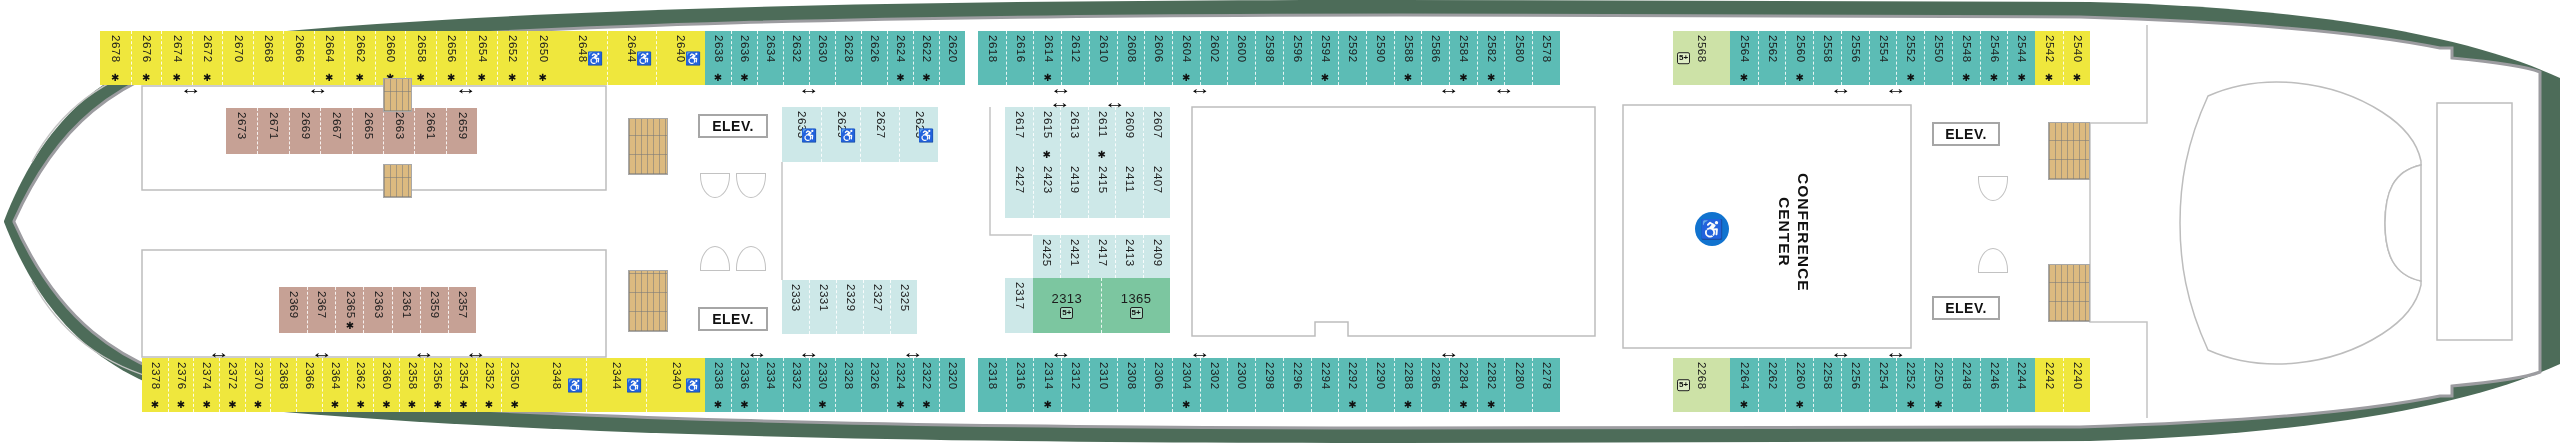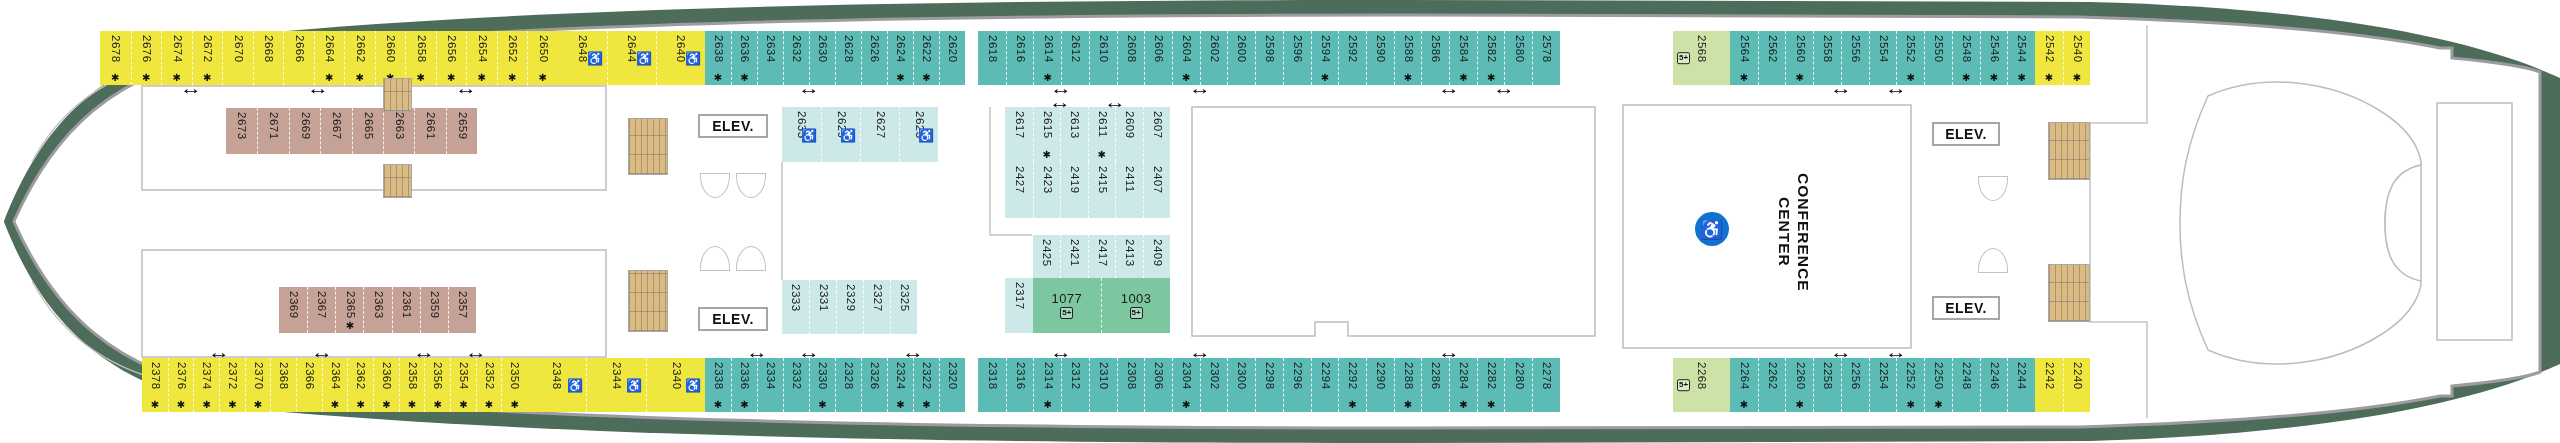--- a/index.html
+++ b/index.html
@@ -636,25 +636,25 @@
       <div class="cabin v" style="left: 1115px; top: 235px; width: 27.5px; height: 43px; background: rgb(205, 232, 232); border-left: 1px dashed rgba(255, 255, 255, 0.85);">
         <span class="num">2413</span>
       </div>
       <div class="cabin v" style="left: 1142.5px; top: 235px; width: 27.5px; height: 43px; background: rgb(205, 232, 232); border-left: 1px dashed rgba(255, 255, 255, 0.85);">
         <span class="num">2409</span>
       </div>
       <div class="cabin v" style="left: 1005px; top: 278px; width: 27.5px; height: 55px; background: rgb(205, 232, 232);">
         <span class="num">2317</span>
       </div>
       <div class="cabin h" style="left: 1032.5px; top: 278px; width: 68.75px; height: 55px; background: rgb(124, 198, 160);">
-        <span class="num">1077</span>
+        <span class="num">2313</span>
         <span class="fiveplus">5+</span>
       </div>
       <div class="cabin h" style="left: 1101.25px; top: 278px; width: 68.75px; height: 55px; background: rgb(124, 198, 160); border-left: 1px dashed rgba(255, 255, 255, 0.85);">
-        <span class="num">1003</span>
+        <span class="num">1365</span>
         <span class="fiveplus">5+</span>
       </div>
       <div class="arrow" style="left: 191px; top: 88px;">↔</div>
       <div class="arrow" style="left: 318px; top: 88px;">↔</div>
       <div class="arrow" style="left: 466px; top: 88px;">↔</div>
       <div class="arrow" style="left: 809px; top: 88px;">↔</div>
       <div class="arrow" style="left: 1061px; top: 88px;">↔</div>
       <div class="arrow" style="left: 1200px; top: 88px;">↔</div>
       <div class="arrow" style="left: 1449px; top: 88px;">↔</div>
       <div class="arrow" style="left: 1504px; top: 88px;">↔</div>

